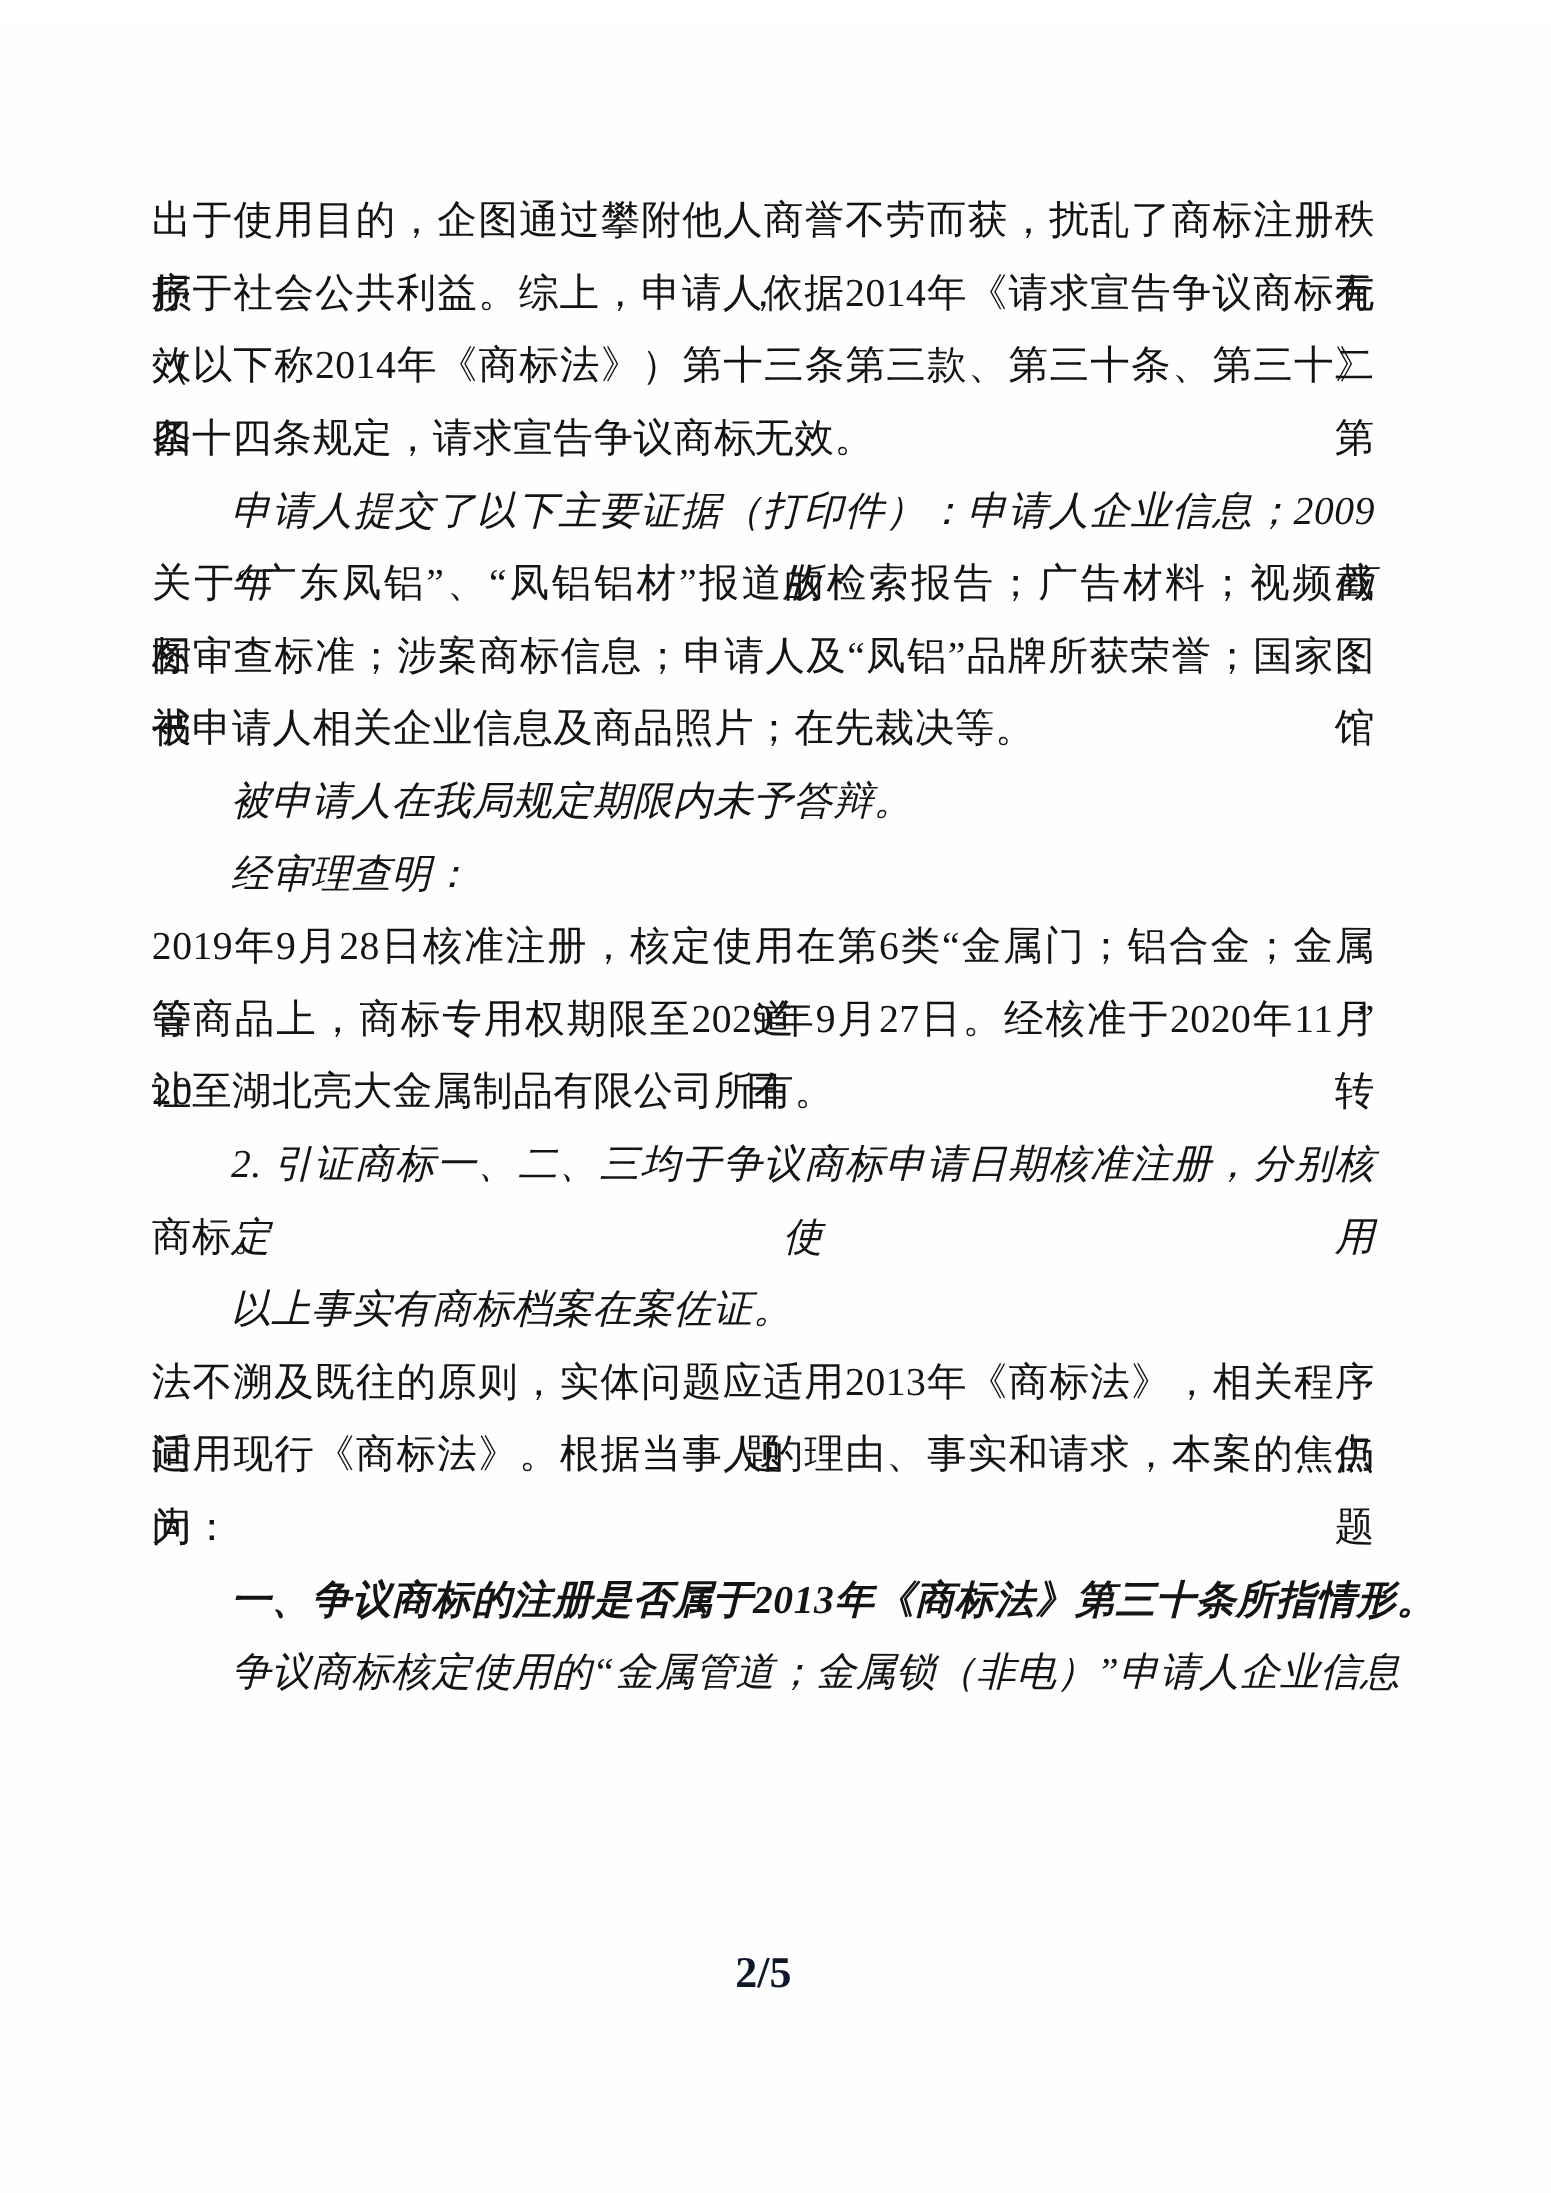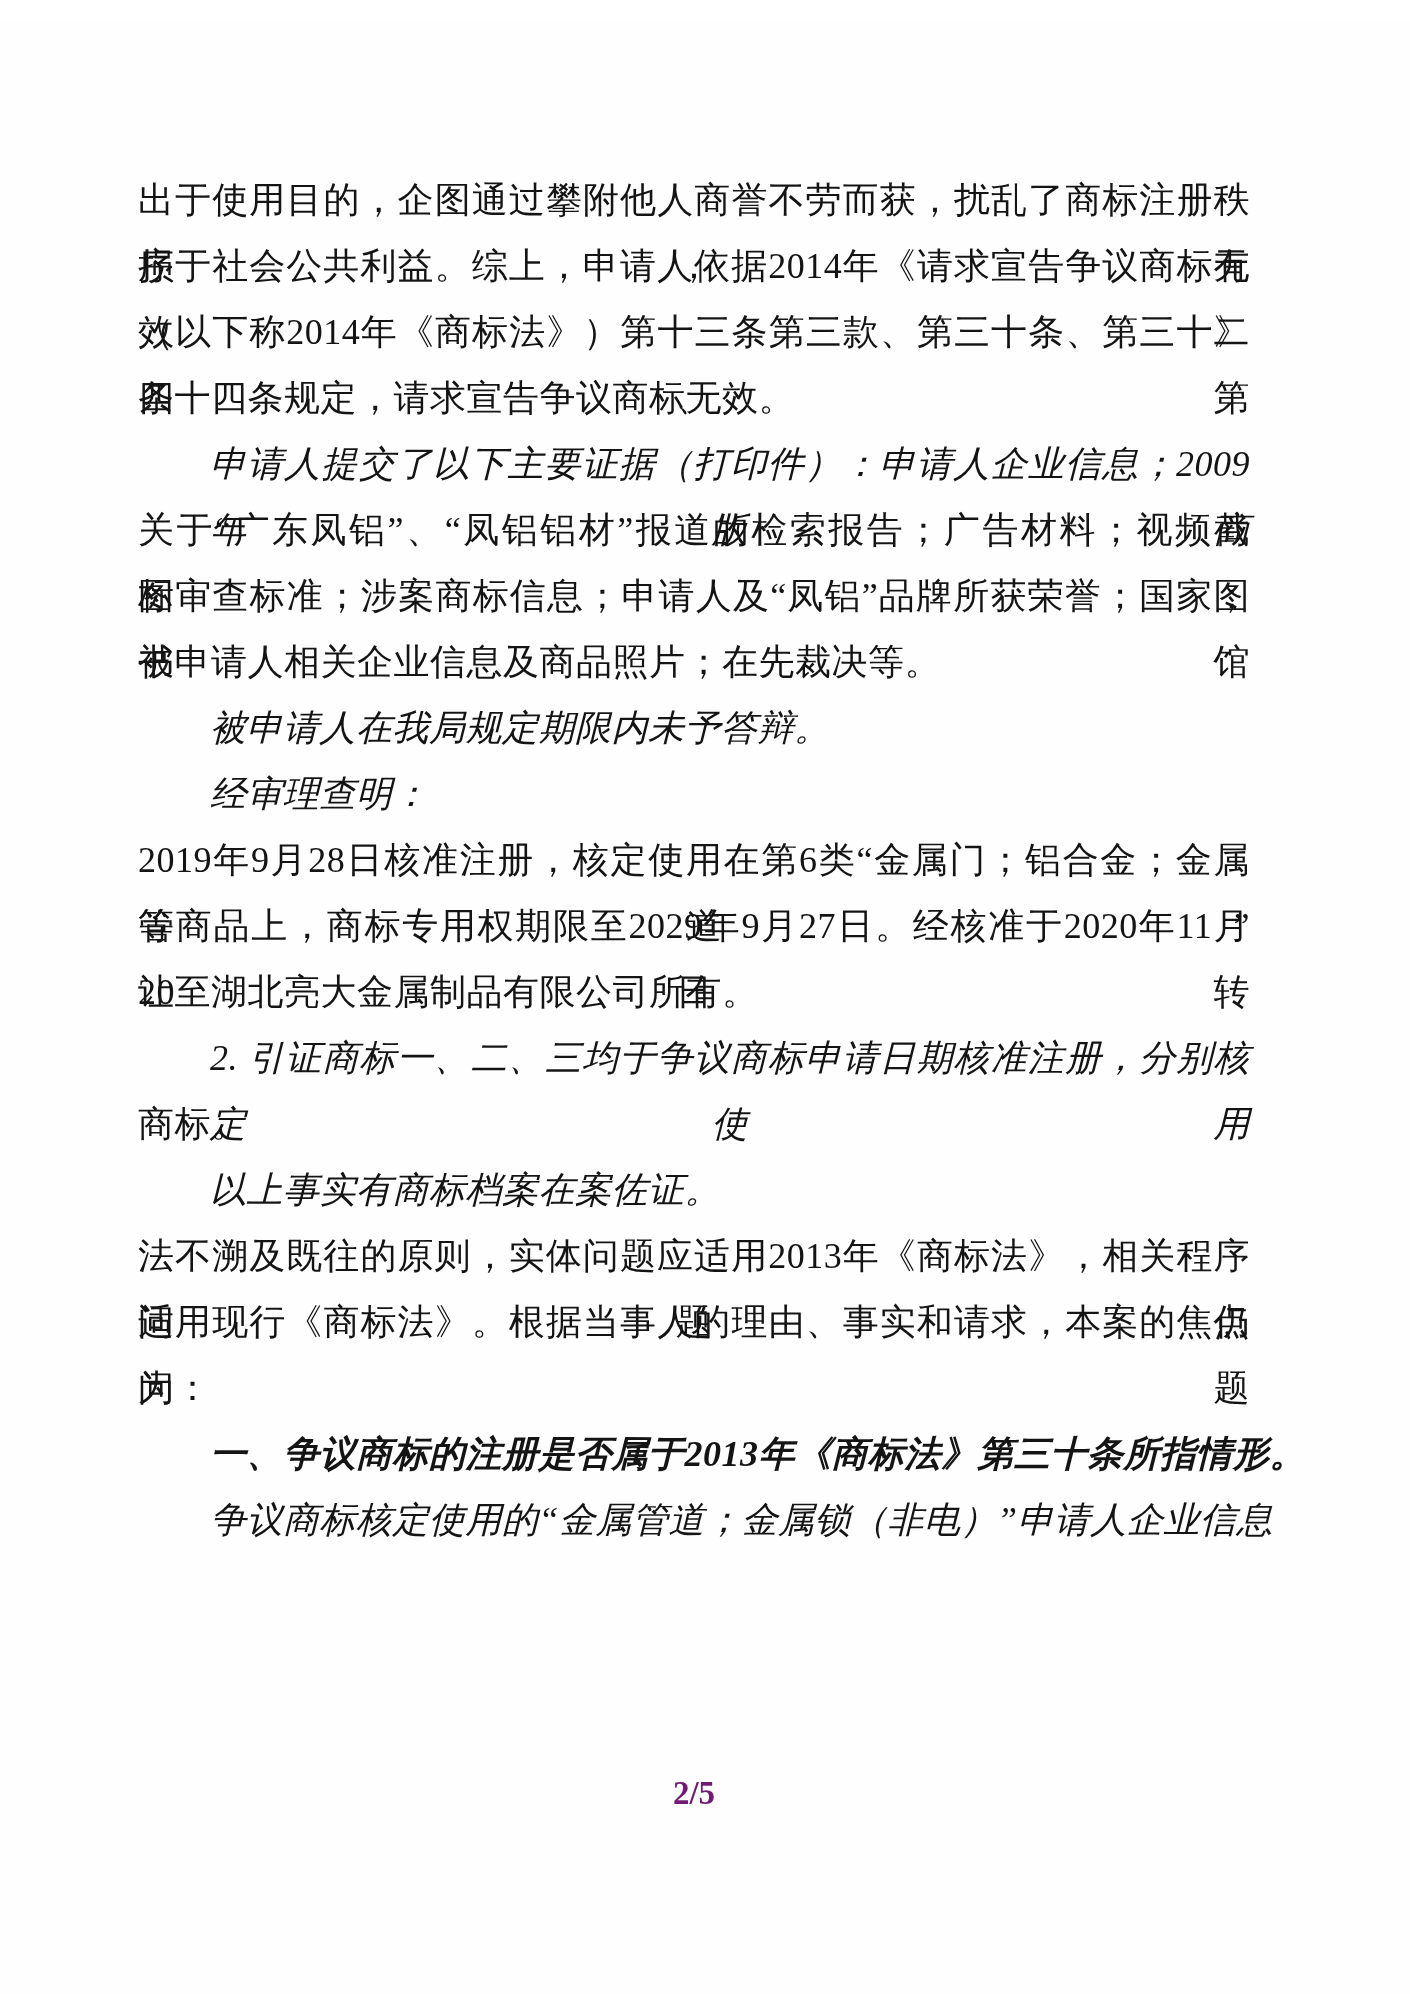--- a/index.html
+++ b/index.html
@@ -44,24 +44,24 @@
   }
   .line.bold {
     font-weight: 700;
   }
   .page-number {
     position: absolute;
     left: 138px;
     top: 1750px;
     width: 1112px;
     text-align: center;
-    font-size: 33px;
+    font-size: 40px;
     line-height: 44px;
     font-weight: 700;
-    color: #701a75;
+    color: #0f172a;
   }
 </style>
 </head>
 <body>
 
 <div class="page">
   <div class="content">
       <div class="line fill">出于使用目的，企图通过攀附他人商誉不劳而获，扰乱了商标注册秩序，有</div>
       <div class="line fill">损于社会公共利益。综上，申请人依据2014年《请求宣告争议商标无效》</div>
       <div class="line fill">（以下称2014年《商标法》）第十三条第三款、第三十条、第三十二条、第</div>

